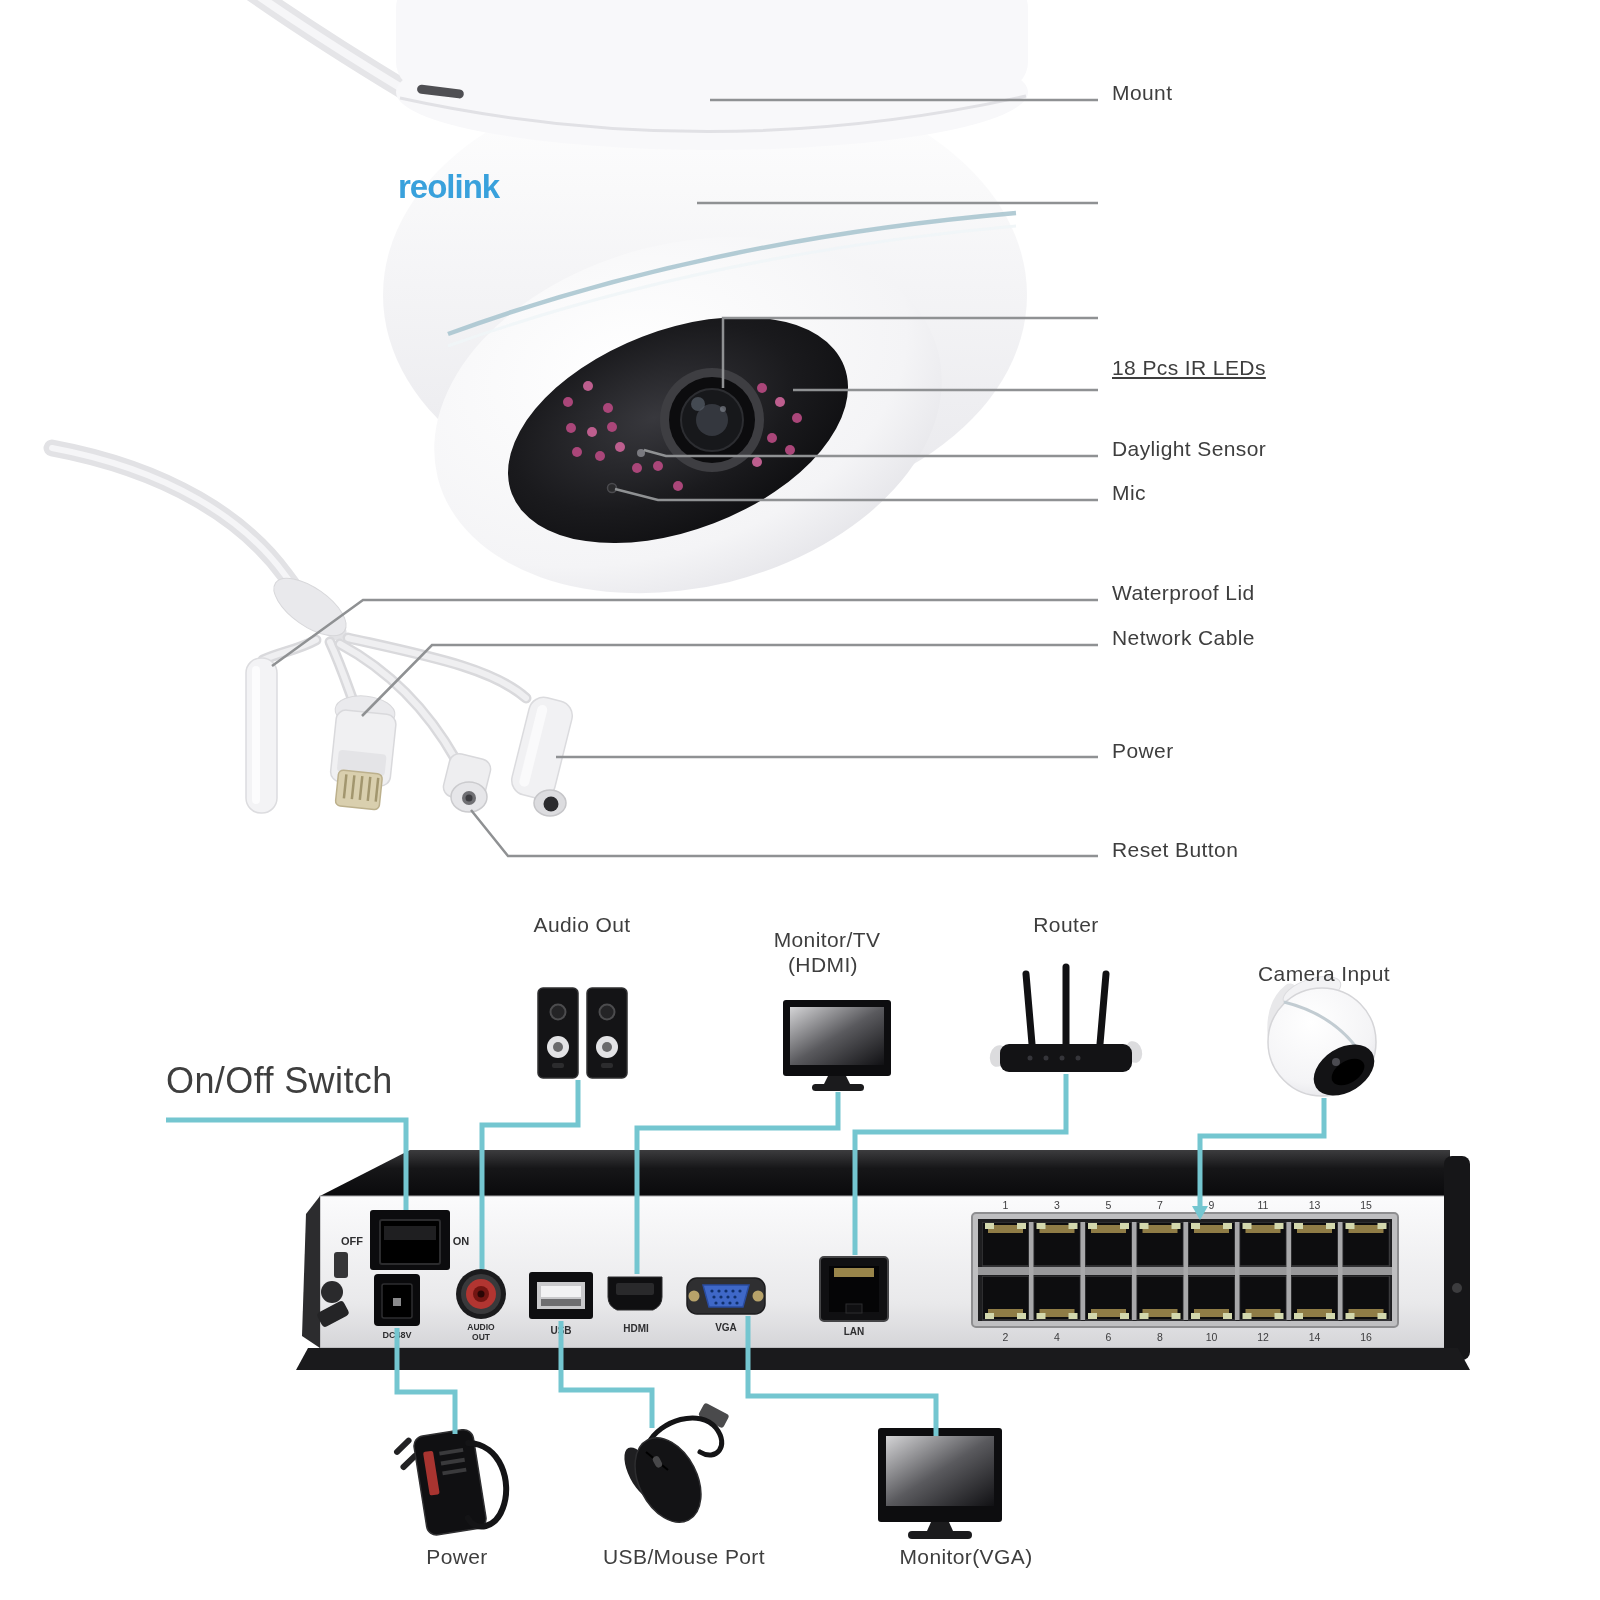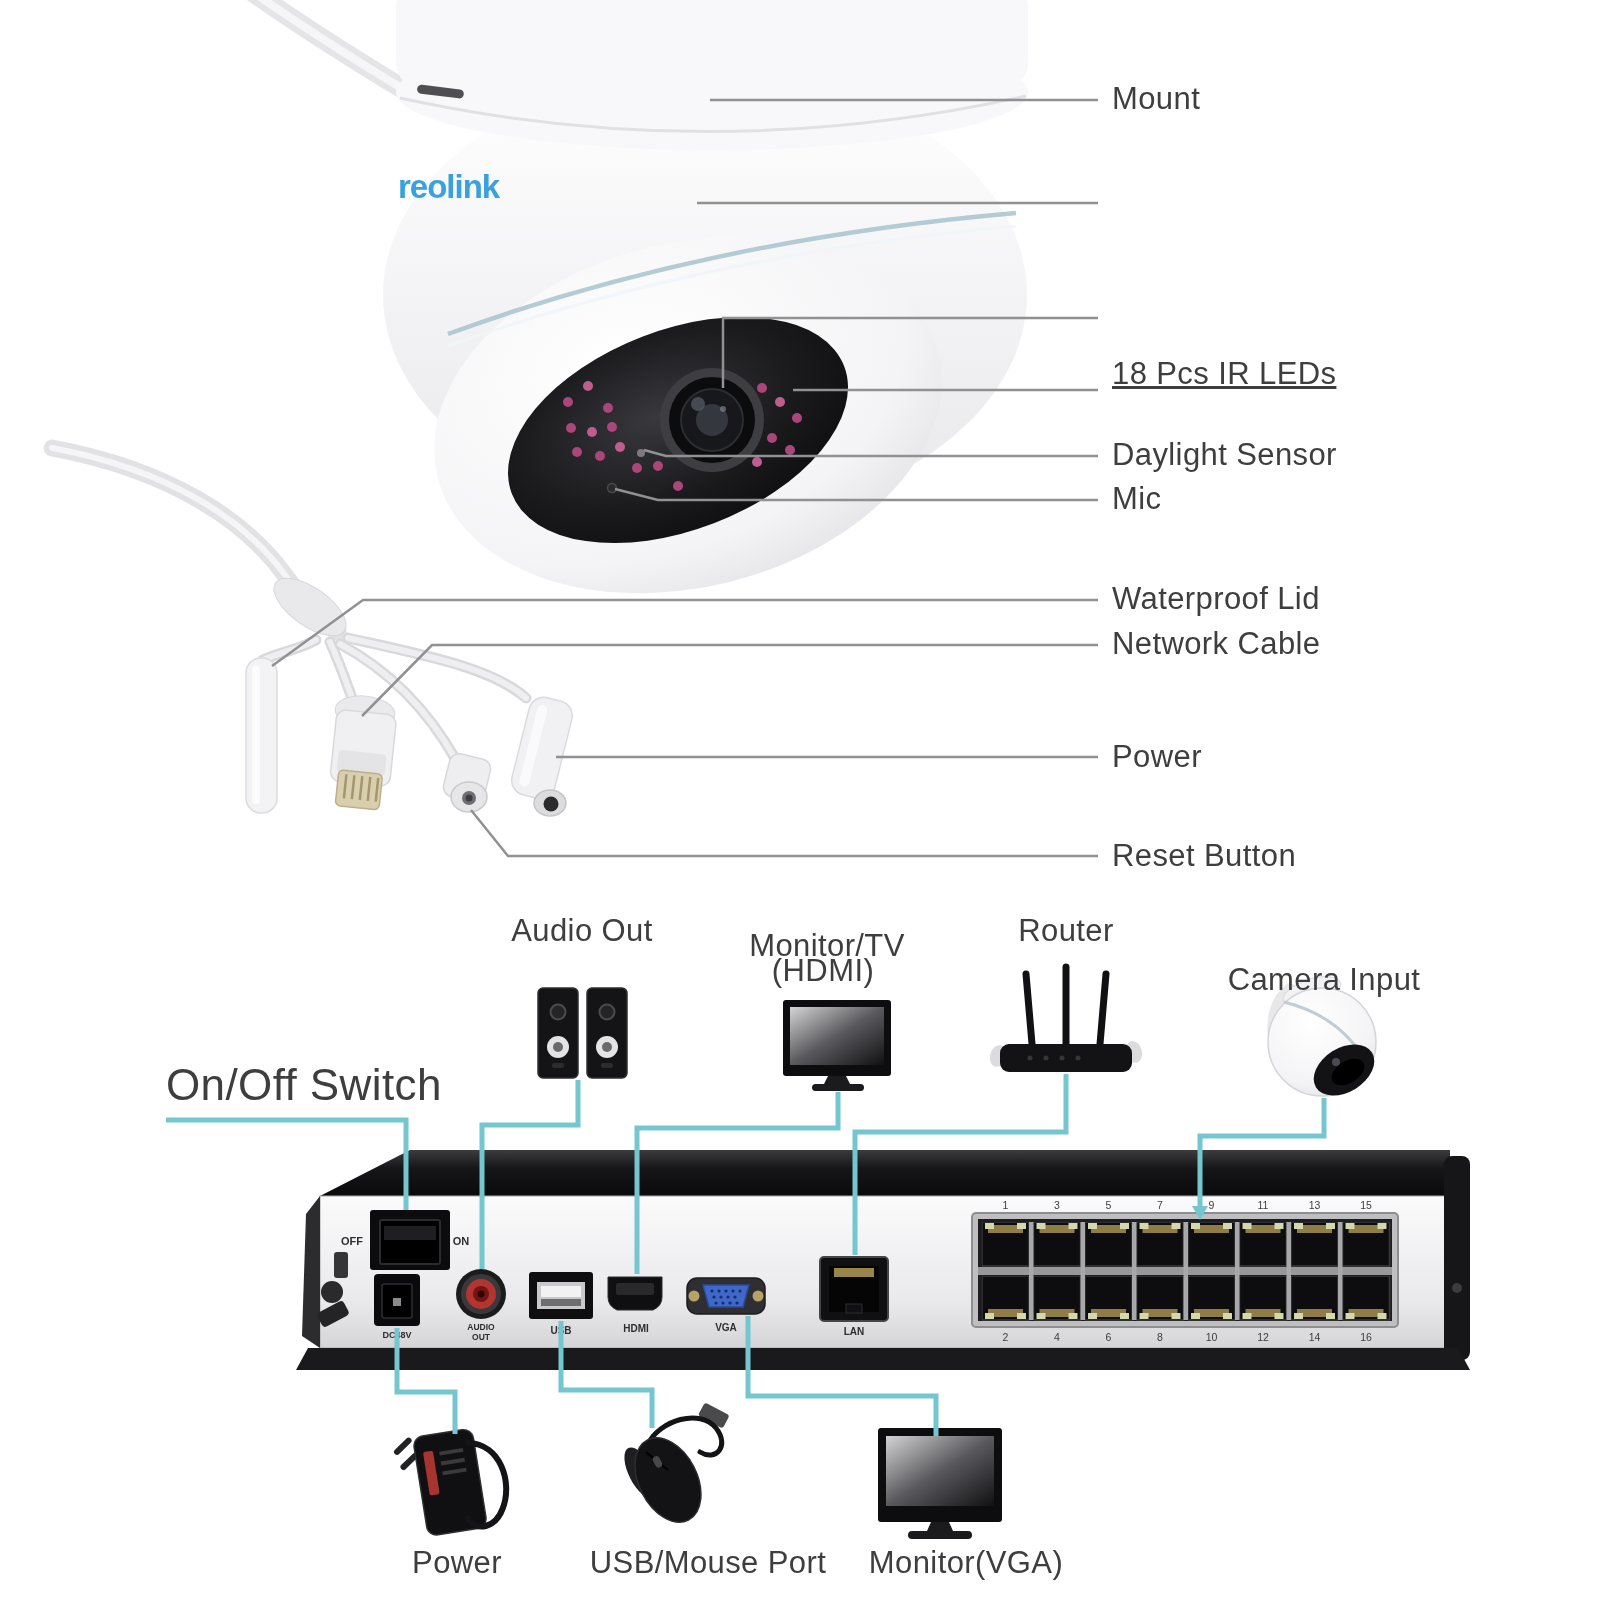--- a/index.html
+++ b/index.html
@@ -1,22 +1,22 @@
 <!DOCTYPE html>
 <html><head>
 <meta charset="utf-8">
 <style>
   html,body{margin:0;padding:0;background:#fff;}
   .stage{position:relative;width:1600px;height:1600px;background:#ffffff;overflow:hidden;
          font-family:"Liberation Sans",sans-serif;}
   .art{position:absolute;left:0;top:0;}
-  .lbl{position:absolute;color:#3e3e3e;font-size:31px;font-weight:500;letter-spacing:.4px;white-space:nowrap;}
+  .lbl{position:absolute;color:#3e3e3e;font-size:21px;font-weight:500;letter-spacing:.4px;white-space:nowrap;}
   .lbl.two{line-height:37px;}
   .lbl.center{width:280px;text-align:center;}
-  .lbl.big{font-size:44px;}
+  .lbl.big{font-size:36px;}
   svg text{font-family:"Liberation Sans",sans-serif;}
 </style>
 </head>
 <body>
 
 <div class="stage">
 
 <svg class="art" width="1600" height="1600" viewBox="0 0 1600 1600">
   <defs>
     <linearGradient id="gBody" x1="0" y1="0" x2="0" y2="1">
@@ -378,16 +378,16 @@
 <div class="lbl" style="left:1112px;top:739px;">Power</div>
 <div class="lbl" style="left:1112px;top:838px;">Reset Button</div>
 
 <div class="lbl center" style="left:442px;top:913px;">Audio Out</div>
 <div class="lbl center" style="left:687px;top:912px;margin-top:16px;">Monitor/TV</div>
 <div class="lbl center" style="left:683px;top:953px;">(HDMI)</div>
 <div class="lbl center" style="left:926px;top:913px;">Router</div>
 <div class="lbl center" style="left:1184px;top:962px;">Camera Input</div>
 <div class="lbl big" style="left:166px;top:1060px;">On/Off Switch</div>
 <div class="lbl center" style="left:317px;top:1545px;">Power</div>
-<div class="lbl center" style="left:568px;top:1545px;">USB/Mouse Port</div>
+<div class="lbl center" style="left:544px;top:1545px;">USB/Mouse Port</div>
 <div class="lbl center" style="left:826px;top:1545px;">Monitor(VGA)</div>
 
 </div>
 
 </body></html>

